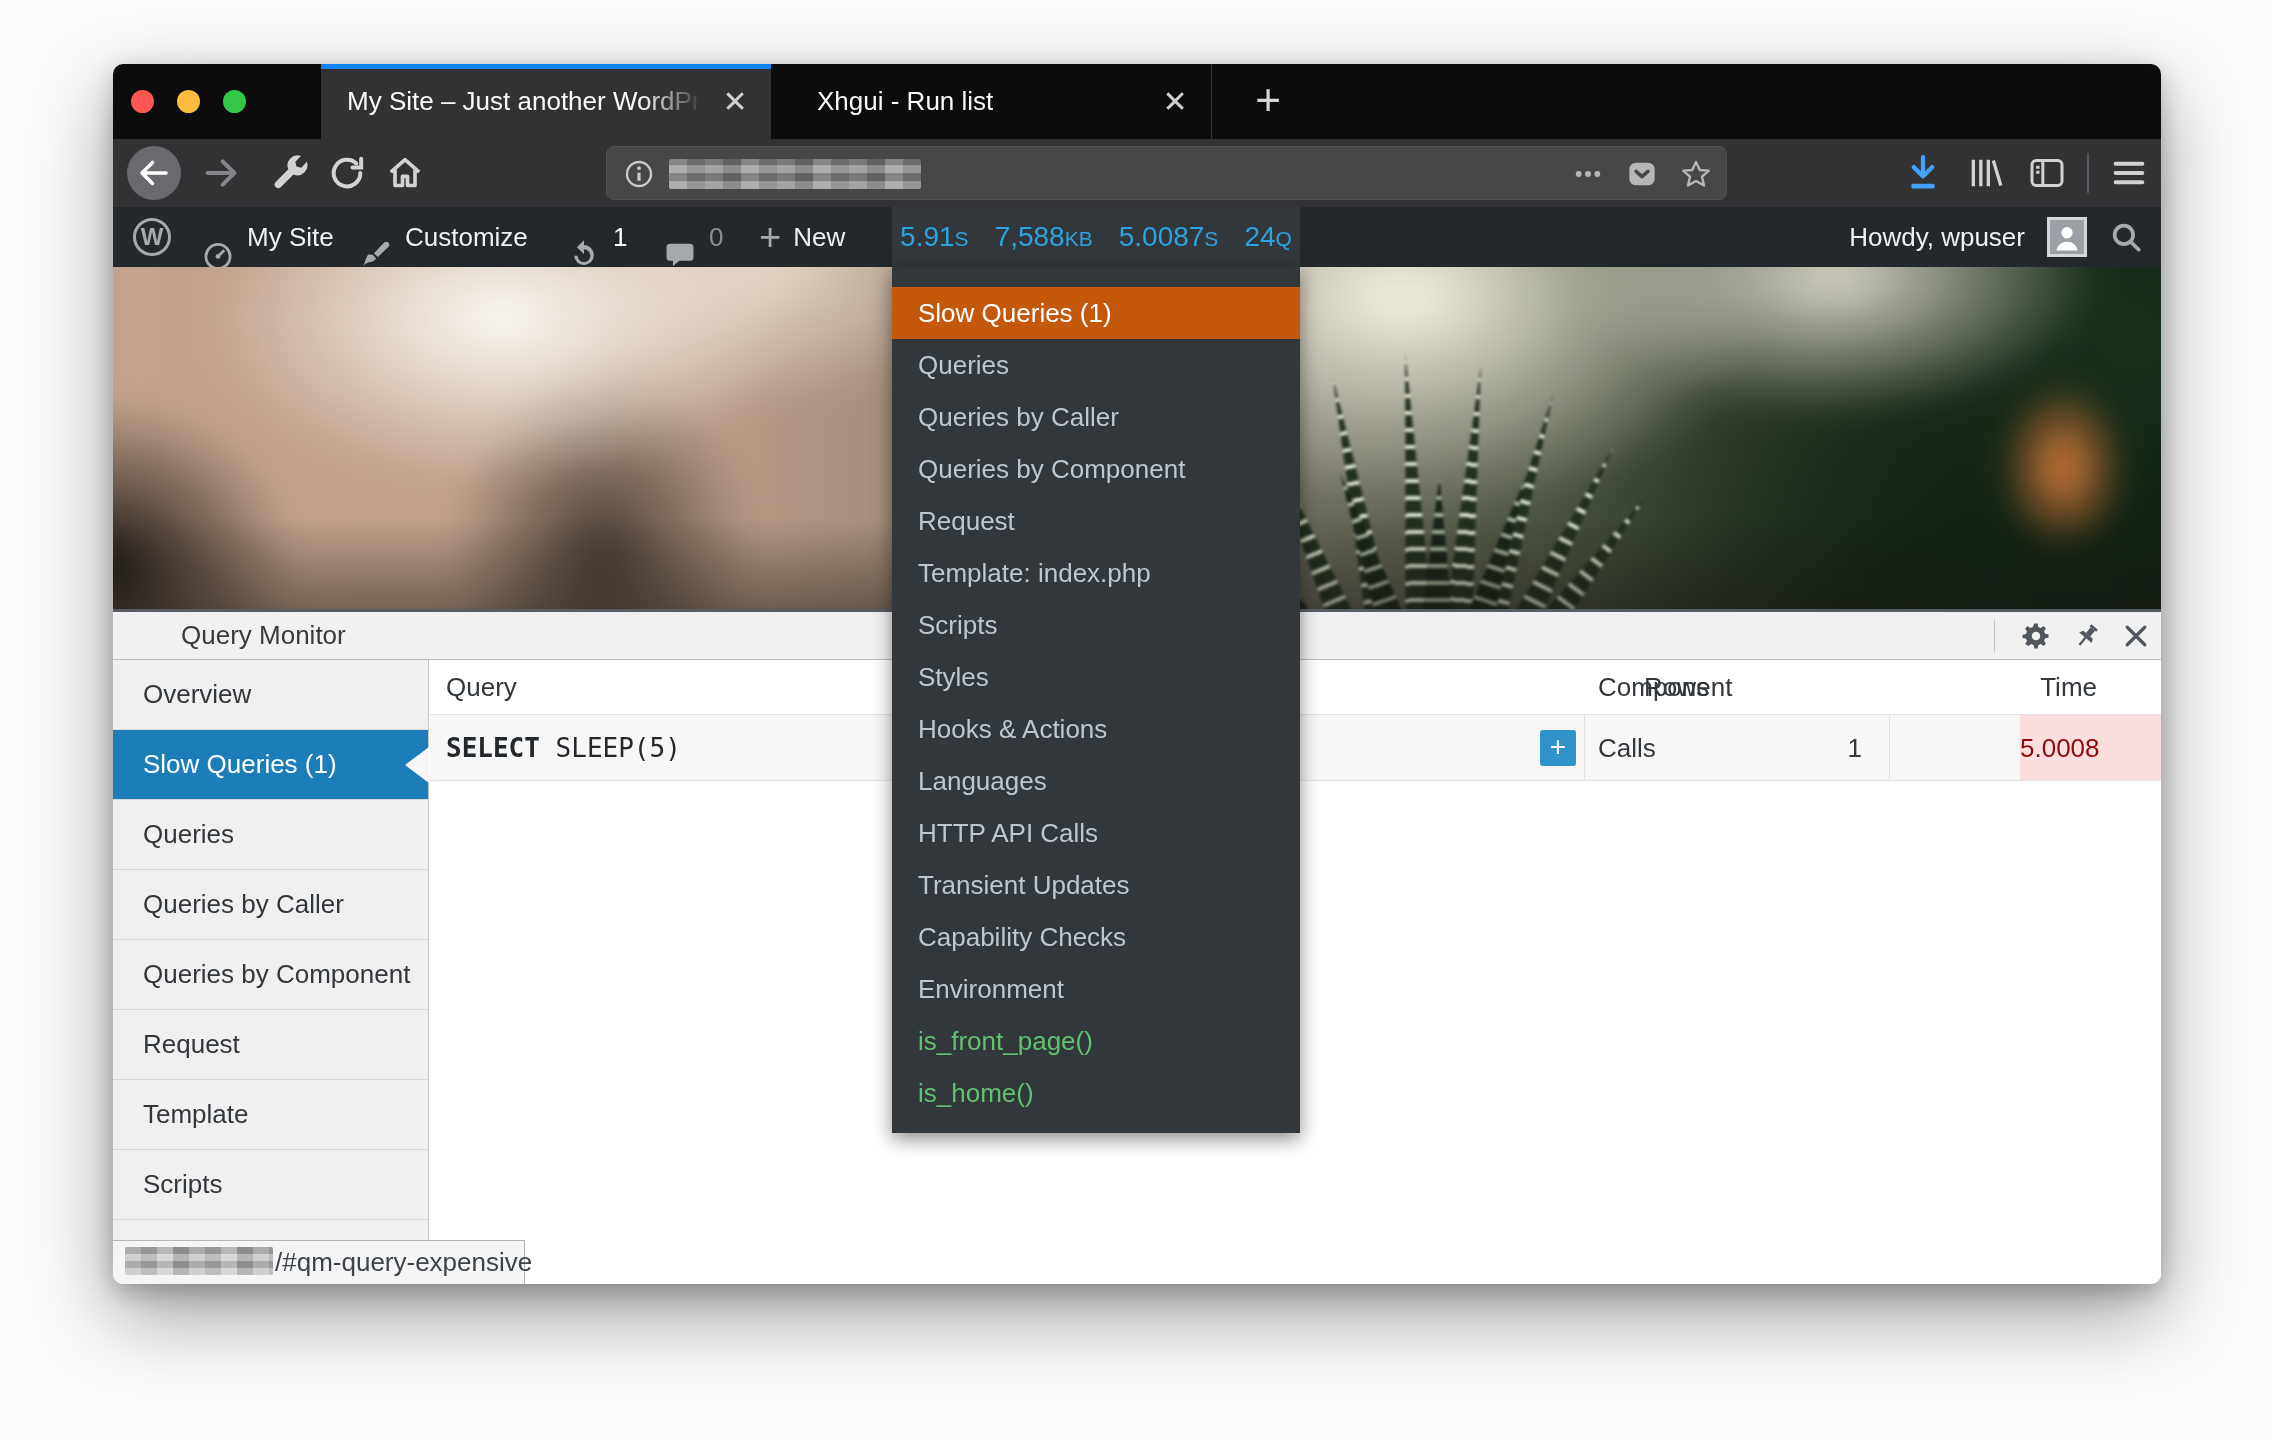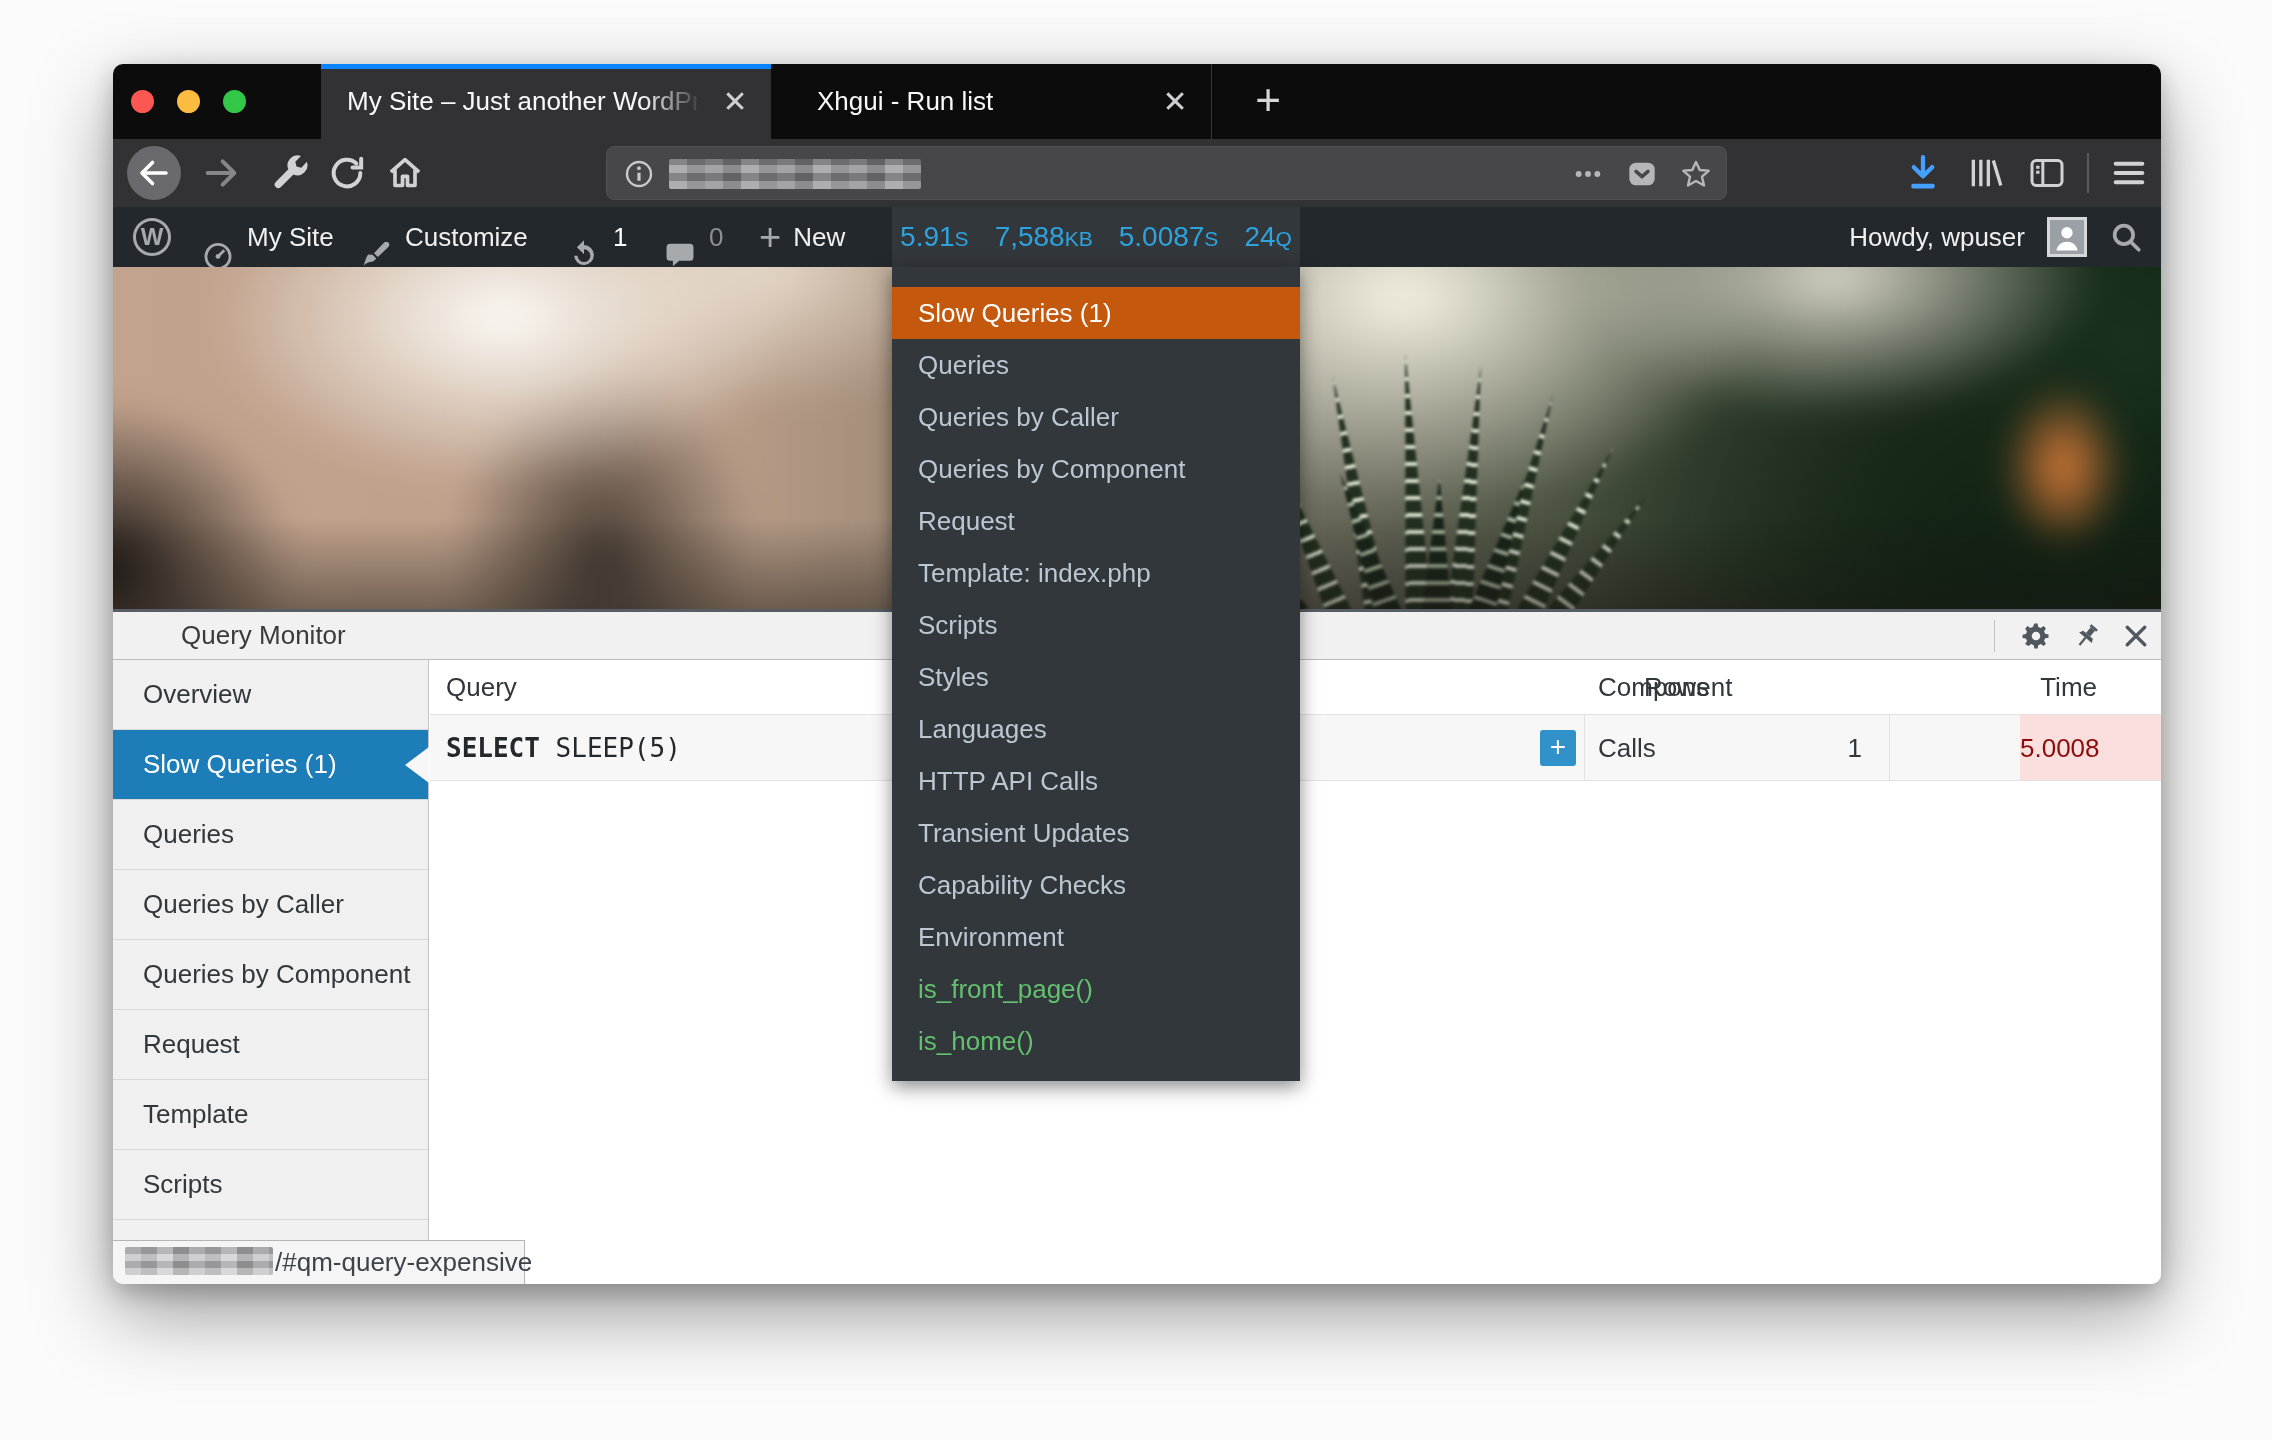--- a/index.html
+++ b/index.html
@@ -351,20 +351,21 @@
 
   <div class="qm-menu">
     <div class="qm-menu-item hl">Slow Queries (1)</div>
     <div class="qm-menu-item">Queries</div>
     <div class="qm-menu-item">Queries by Caller</div>
     <div class="qm-menu-item">Queries by Component</div>
     <div class="qm-menu-item">Request</div>
     <div class="qm-menu-item">Template: index.php</div>
     <div class="qm-menu-item">Scripts</div>
     <div class="qm-menu-item">Styles</div>
+    <div class="qm-menu-item">Hooks &amp; Actions</div>
     <div class="qm-menu-item">Languages</div>
     <div class="qm-menu-item">HTTP API Calls</div>
     <div class="qm-menu-item">Transient Updates</div>
     <div class="qm-menu-item">Capability Checks</div>
     <div class="qm-menu-item">Environment</div>
     <div class="qm-menu-item cond">is_front_page()</div>
     <div class="qm-menu-item cond">is_home()</div>
   </div>
 
   <div class="qm-panel">

